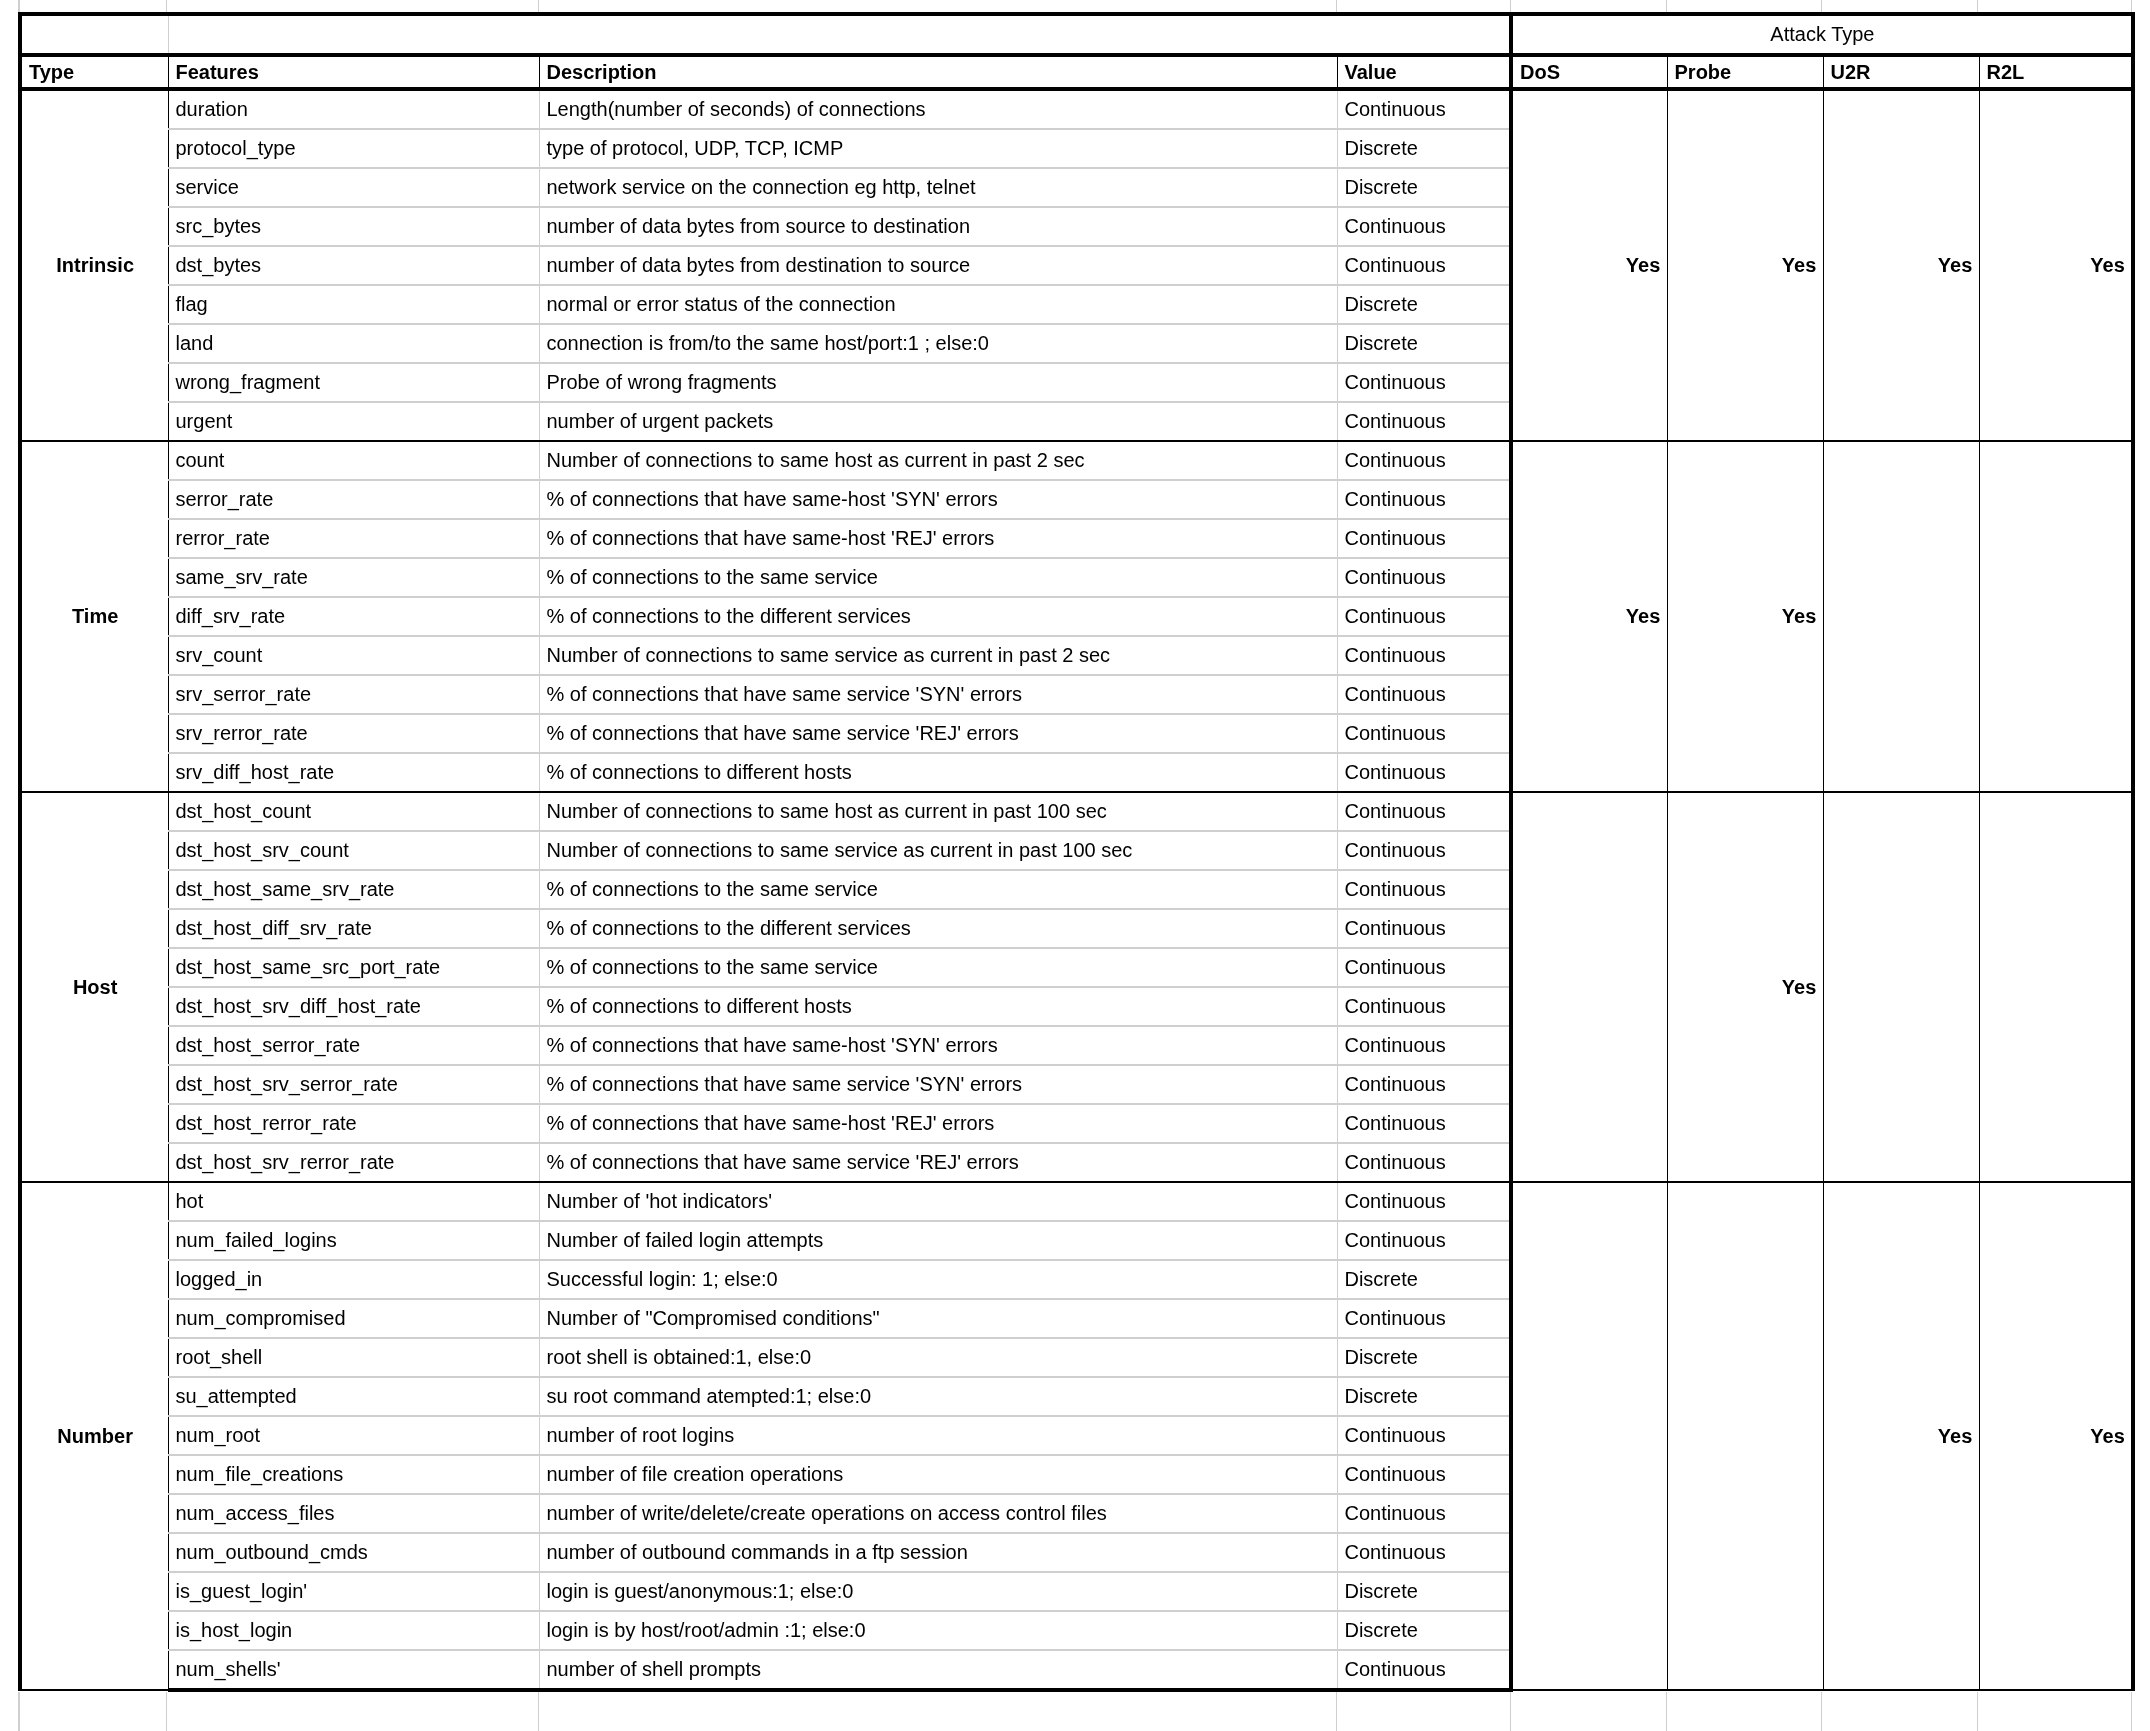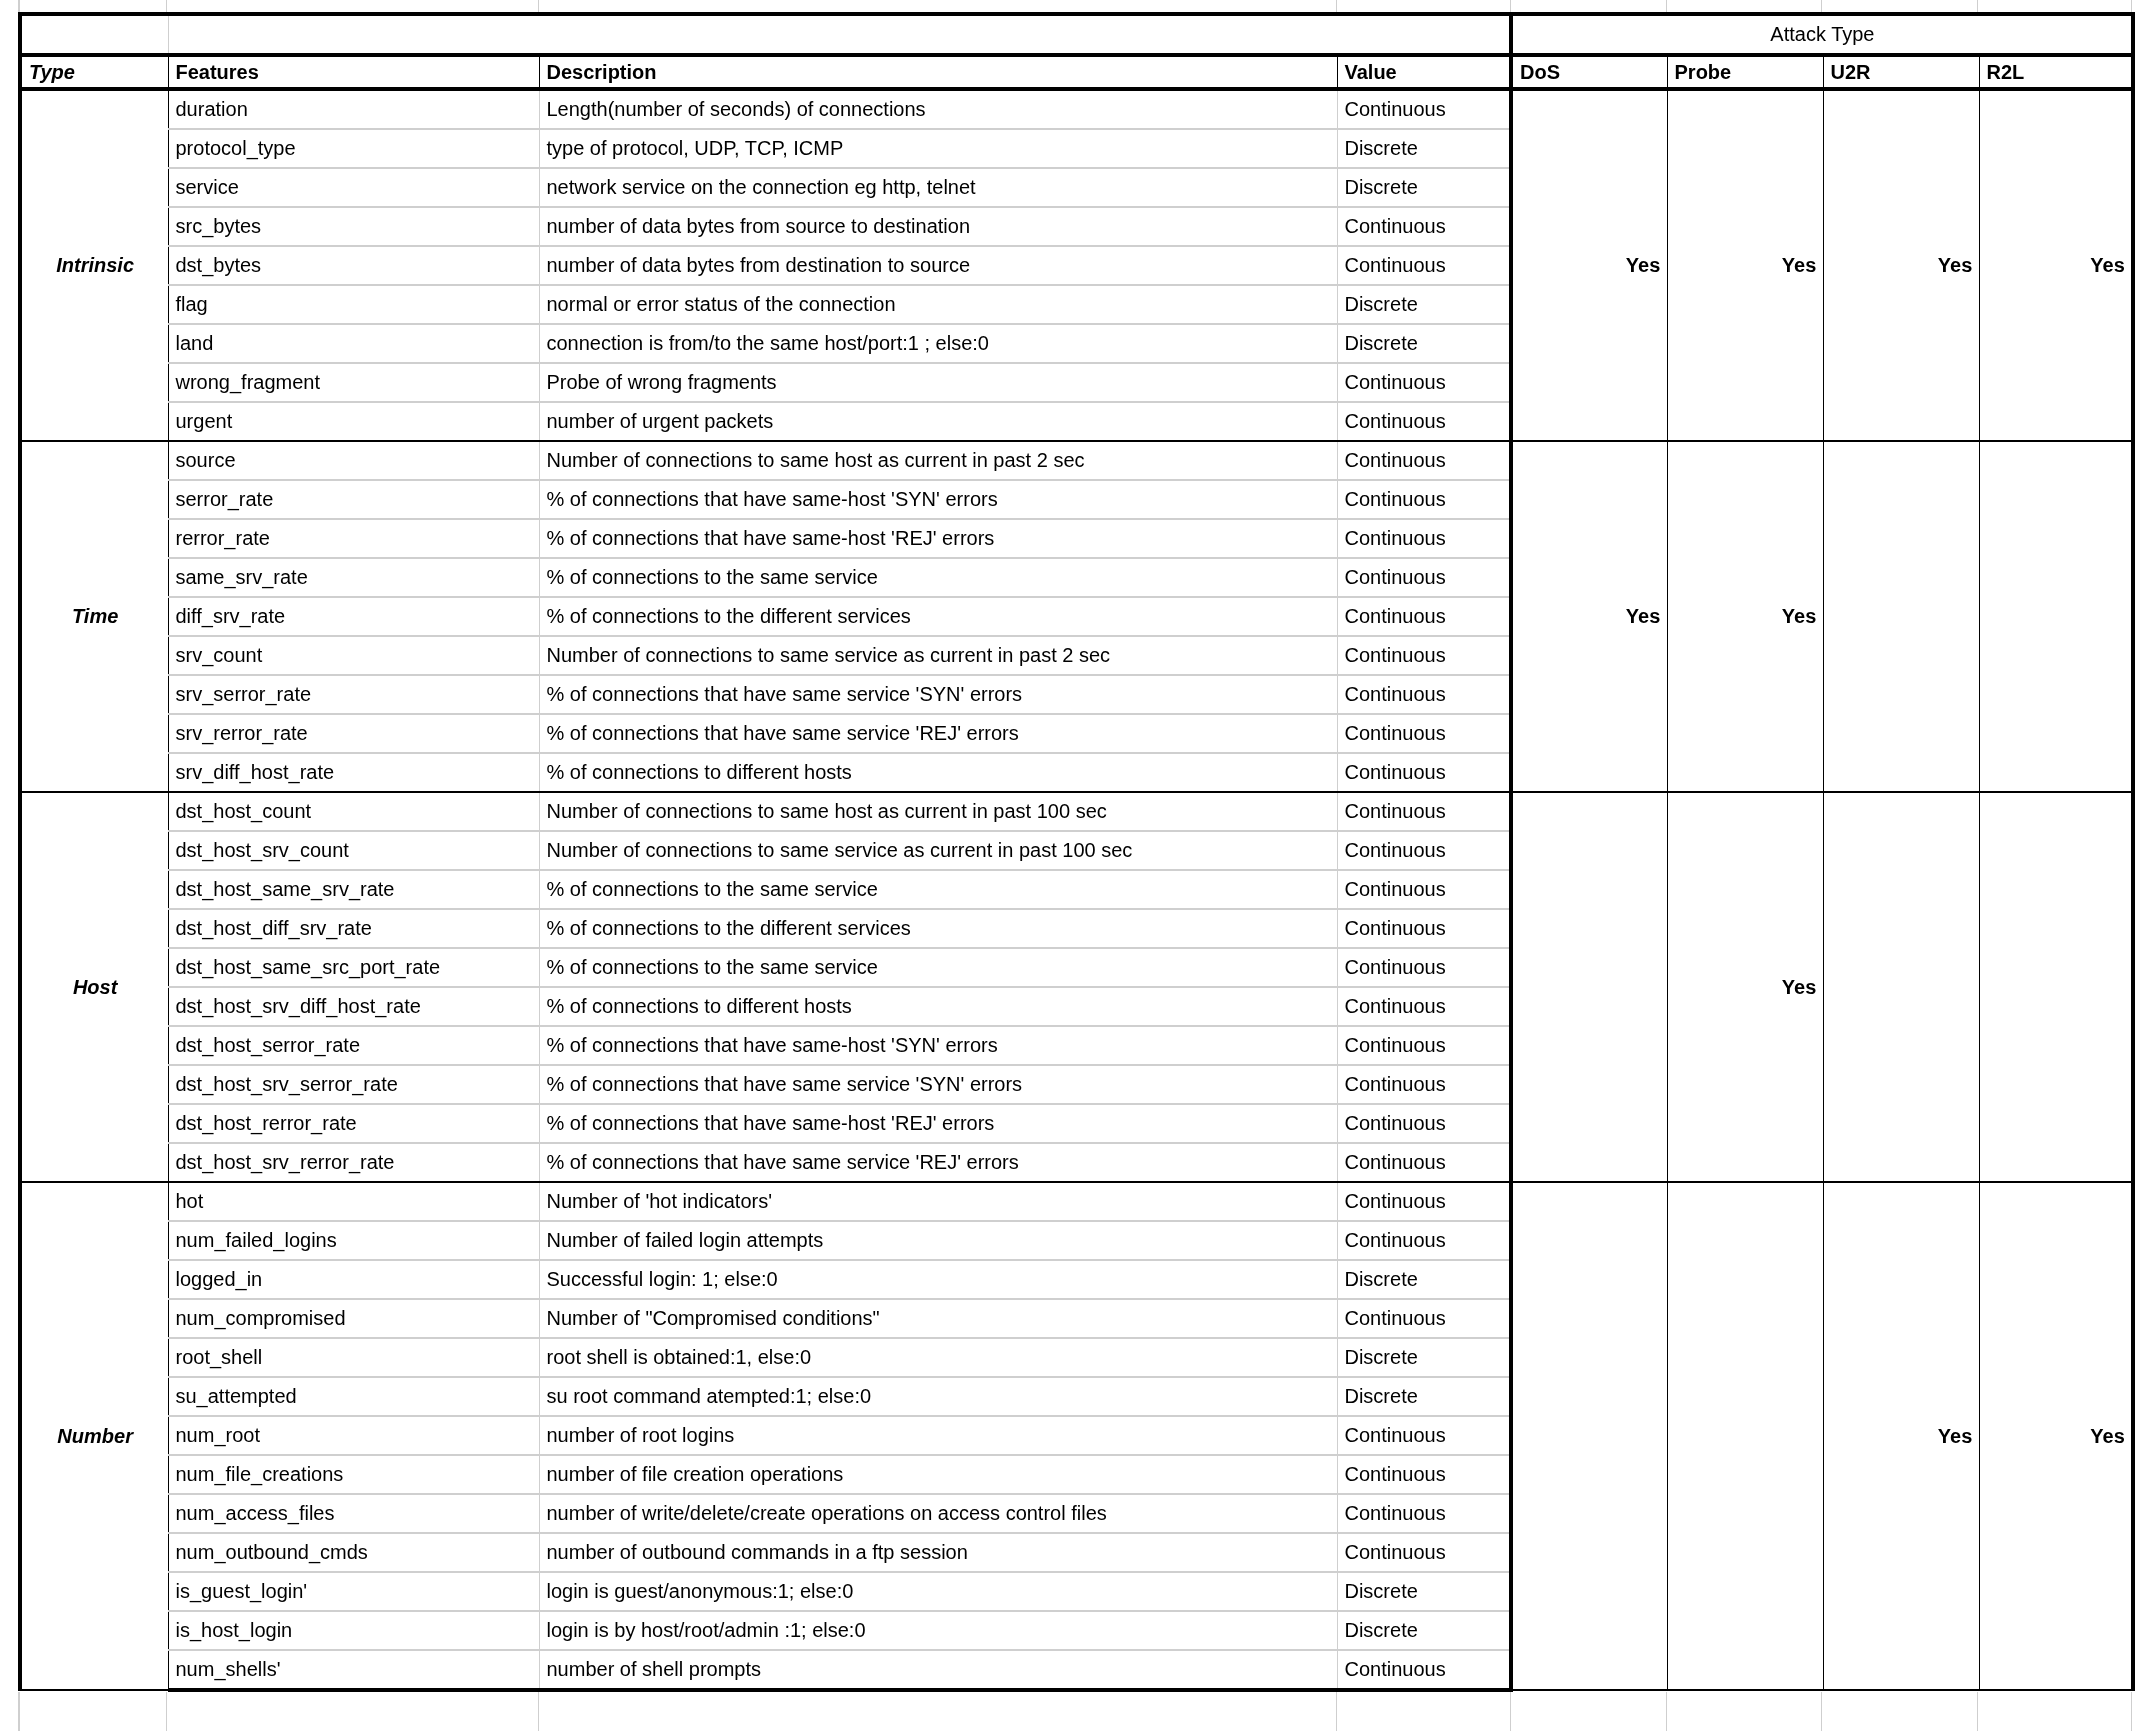--- a/index.html
+++ b/index.html
@@ -50,21 +50,21 @@
     vertical-align: middle;
     font-size: 20px;
     line-height: 1.15;
     white-space: nowrap;
     background: #ffffff;
   }
 
   
   .bt-thick { border-top: 4.6px solid #000; }
   .bb-thick { border-bottom: 4.6px solid #000; }
-  .bl-thick { border-left: 4.6px solid #000; font-style: italic; }
+  .bl-thick { border-left: 4.6px solid #000; }
   .br-thick { border-right: 4.6px solid #000; }
   .bb-med   { border-bottom: 2.6px solid #000; }
   .bb-light { border-bottom: 2px solid #cfcfcf; }
   .br-light { border-right: 1.3px solid #cfcfcf; }
   .br-thin  { border-right: 1.3px solid #000; }
 
   .hdr { font-weight: bold; font-size: 20.4px; }
   .center { text-align: center; }
   .grpname { font-weight: bold; font-size: 20.4px; text-align: center; }
   .yes { font-weight: bold; font-size: 20.4px; text-align: right; }
@@ -162,21 +162,21 @@
           <td class="br-light bb-light">Probe of wrong fragments</td>
           <td class="br-thick bb-light">Continuous</td>
         </tr>
         <tr class="r-body">
           <td class="br-light bb-med">urgent</td>
           <td class="br-light bb-med">number of urgent packets</td>
           <td class="br-thick bb-med">Continuous</td>
         </tr>
         <tr class="r-body">
           <td class="grpname bl-thick br-thin bb-med" rowspan="9">Time</td>
-          <td class="br-light bb-light">source</td>
+          <td class="br-light bb-light">count</td>
           <td class="br-light bb-light">Number of connections to same host as current in past 2 sec</td>
           <td class="br-thick bb-light">Continuous</td>
           <td class="yes br-thin bb-med" rowspan="9">Yes</td>
           <td class="yes br-thin bb-med" rowspan="9">Yes</td>
           <td class="yes br-thin bb-med" rowspan="9"></td>
           <td class="yes br-thick bb-med" rowspan="9"></td>
         </tr>
         <tr class="r-body">
           <td class="br-light bb-light">serror_rate</td>
           <td class="br-light bb-light">% of connections that have same-host  'SYN' errors</td>

